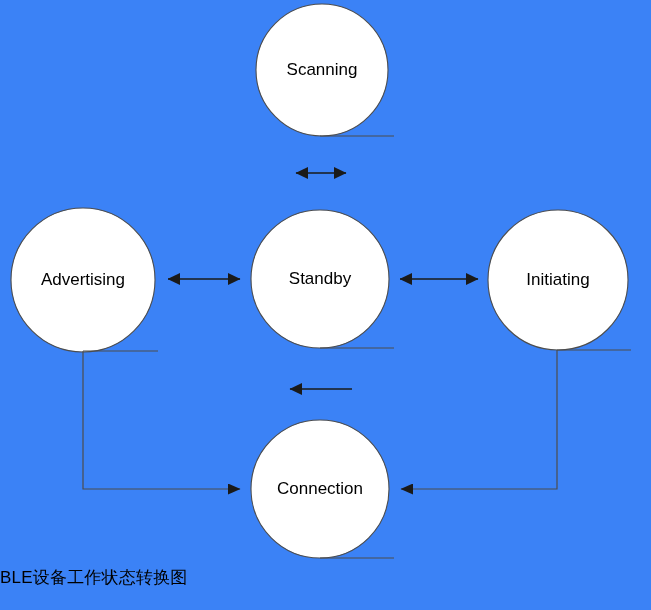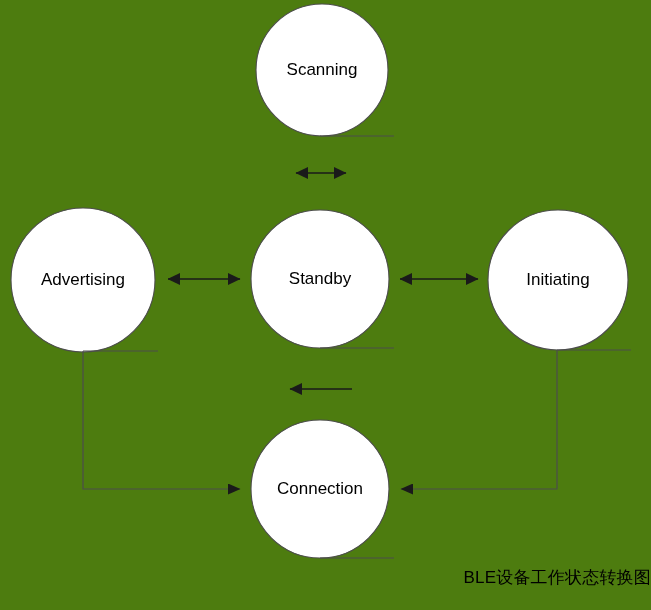--- a/index.html
+++ b/index.html
@@ -7,21 +7,21 @@
     padding: 0;
     background: #ffffff;
   }
   body {
     font-family: "Liberation Sans", "DejaVu Sans", sans-serif;
   }
   #canvas {
     position: relative;
     width: 651px;
     height: 610px;
-    background: #4d7c0f;
+    background: #3b82f6;
     overflow: hidden;
   }
   #diagram-svg {
     position: absolute;
     left: 0;
     top: 0;
     width: 651px;
     height: 610px;
   }
   .node-circle {
@@ -49,21 +49,21 @@
     font-size: 17px;
     fill: #000000;
     text-anchor: middle;
     dominant-baseline: middle;
   }
   .caption-text {
     position: absolute;
     left: 0;
     width: 651px;
     top: 566px;
-    text-align: right;
+    text-align: left;
     font-family: "Liberation Sans", "DejaVu Sans", sans-serif;
     font-size: 17px;
     color: #000000;
     letter-spacing: 0.2px;
   }
 </style>
 </head>
 <body>
 
 <div id="canvas">

